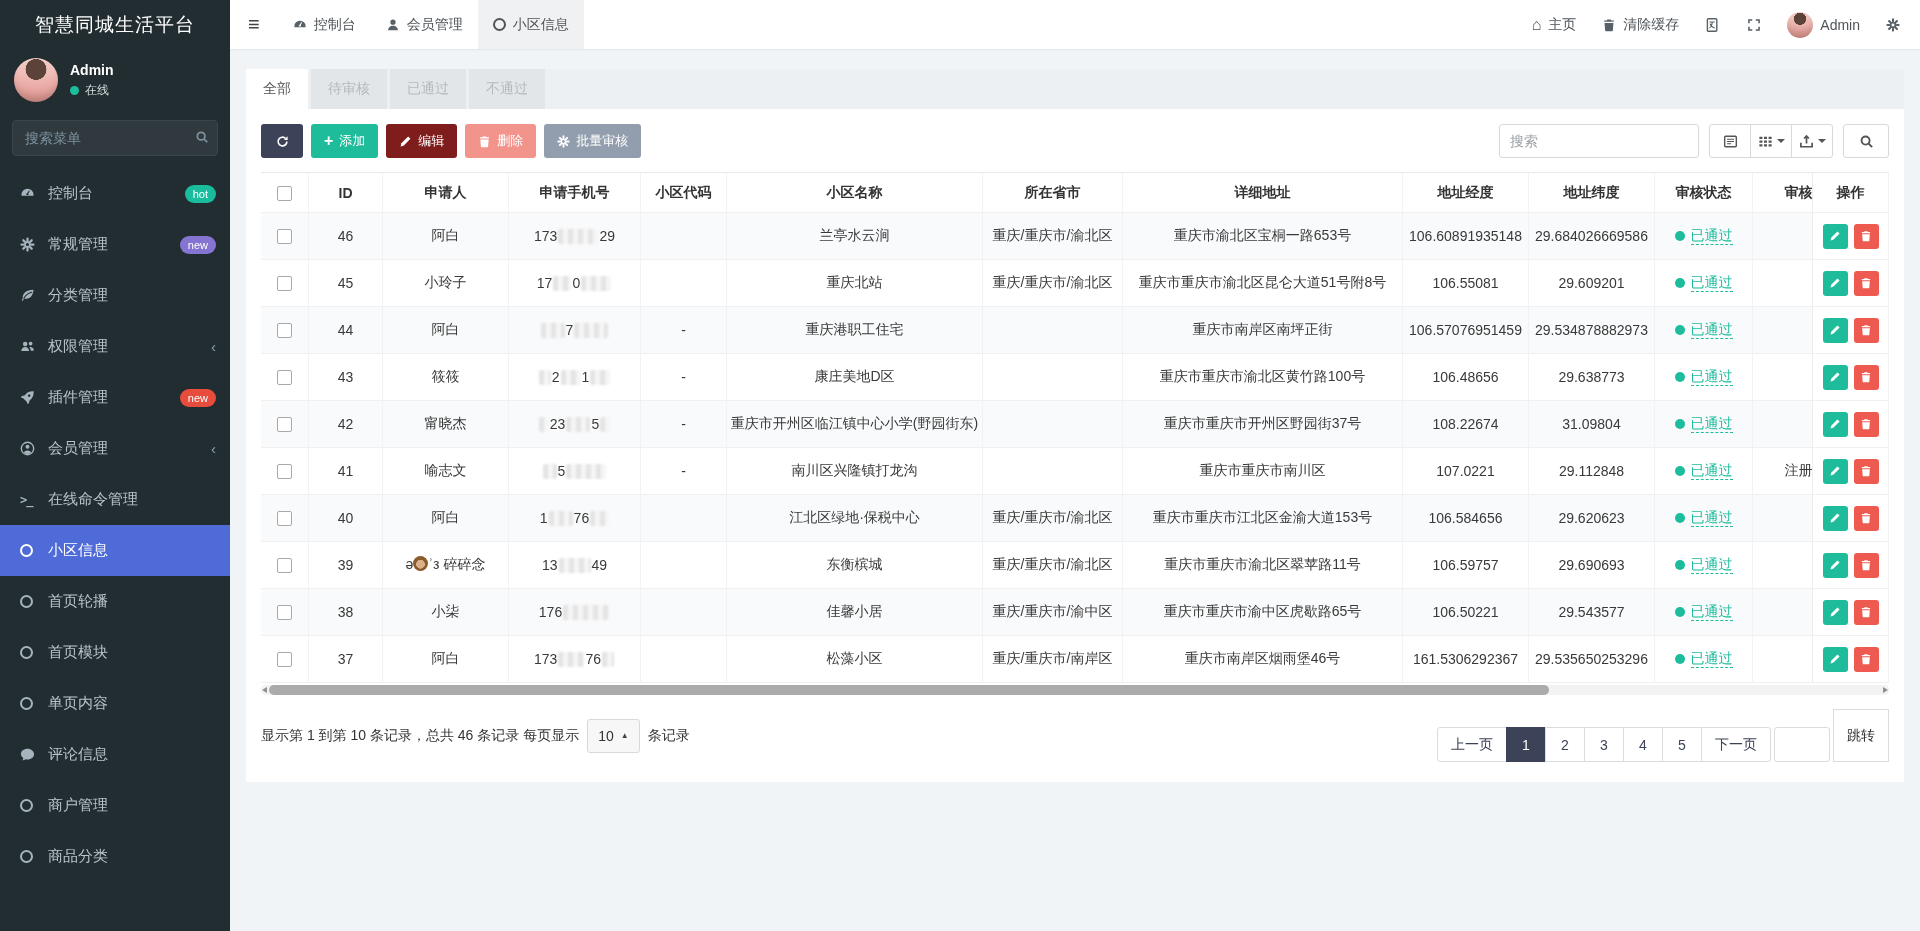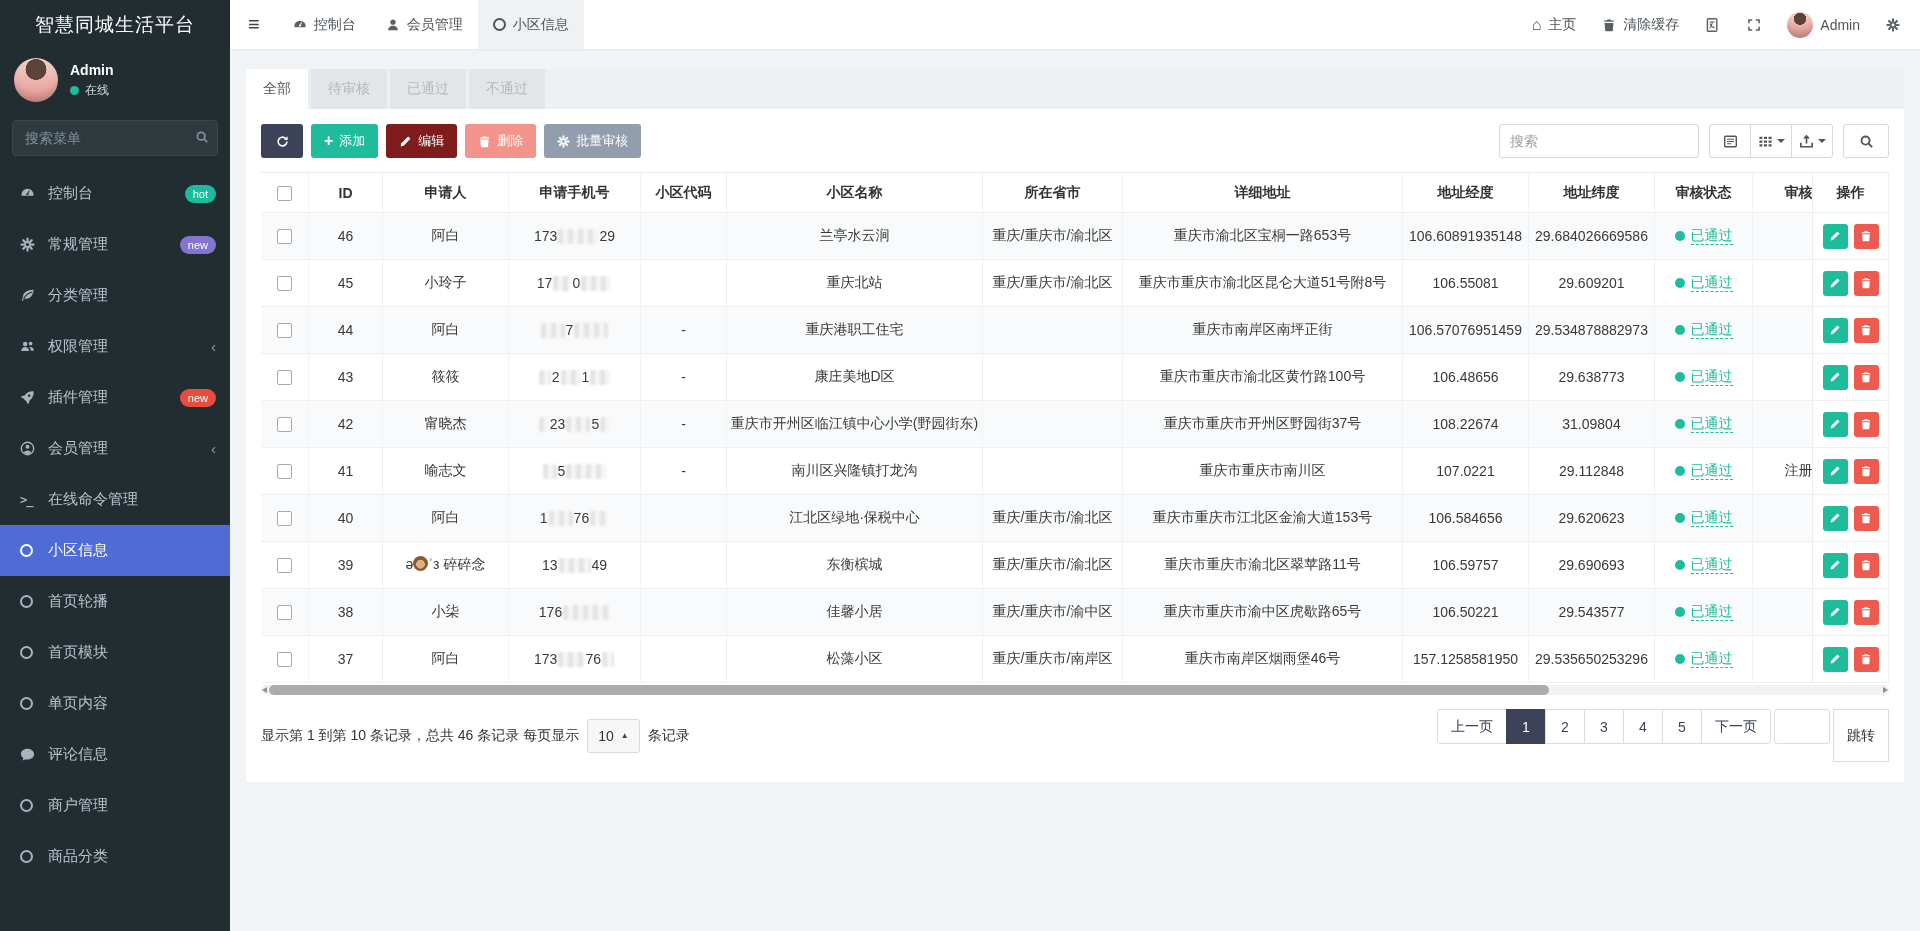--- a/index.html
+++ b/index.html
@@ -115,21 +115,21 @@
   .harrow { position:absolute; top:2px; width:0; height:0; border-top:3px solid transparent; border-bottom:3px solid transparent; }
   .harrow.l { left:1px; border-right:5px solid #8f8f8f; }
   .harrow.r { right:1px; border-left:5px solid #8f8f8f; }
 
   
   .table-footer { margin-top:14px; display:flex; justify-content:space-between; align-items:center; }
   .summary { color:#333; display:flex; align-items:center; gap:8px; }
   .page-size { border:1px solid #d9d9d9; border-radius:3px; height:34px; padding:0 10px; display:inline-flex;
     align-items:center; cursor:pointer; background:#f7f7f7; }
   .caret-up { font-size:8px; margin-left:7px; color:#444; }
-  .pager { display:flex; align-items:flex-start; gap:3px; }
+  .pager { display:flex; align-items:flex-end; gap:3px; }
   .page-group { display:inline-flex; }
   .page-group button { background:#fff; border:1px solid #dcdcdc; height:35px; min-width:40px; padding:0 13px;
     color:#3c4257; font-size:14px; cursor:pointer; margin-left:-1px; font-family:inherit; }
   .page-group button:first-child { border-radius:3px 0 0 3px; margin-left:0; }
   .page-group button:last-child { border-radius:0 3px 3px 0; }
   .page-group button.active { background:#3c4257; border-color:#3c4257; color:#fff; }
   .jump-input { width:56px; height:35px; border:1px solid #dcdcdc; border-radius:3px; padding:0 8px; outline:none; }
   .jump-btn { height:53px; border:1px solid #dcdcdc; background:#fff; border-radius:0; padding:0 13px;
     color:#333; font-size:14px; cursor:pointer; font-family:Liberation Serif, serif; }
 </style>
@@ -704,21 +704,21 @@
               </tr>
               <tr>
                 <td><span class="checkbox"></span></td>
                 <td>37</td>
                 <td>阿白</td>
                 <td><span>173</span><span class="mosaic" style="width: 26px;"></span><span>76</span><span class="mosaic" style="width: 12px;"></span></td>
                 <td></td>
                 <td>松藻小区</td>
                 <td>重庆/重庆市/南岸区</td>
                 <td>重庆市南岸区烟雨堡46号</td>
-                <td>157.1258581950</td>
+                <td>161.5306292367</td>
                 <td>29.535650253296</td>
                 <td><span class="status-dot-cell"></span><a class="status-link">已通过</a></td>
                 <td></td>
                 <td class="op"><button class="row-btn edit">
                     <svg class="svgi">
                       <use href="#i-pencil"></use>
                     </svg>
                   </button><button class="row-btn del">
                     <svg class="svgi">
                       <use href="#i-trash"></use>

